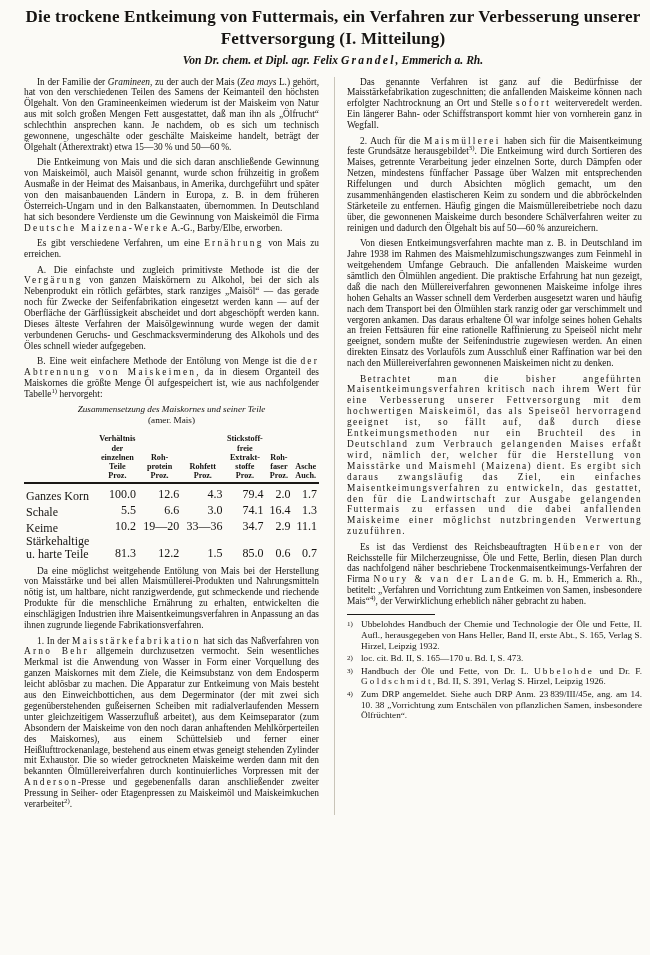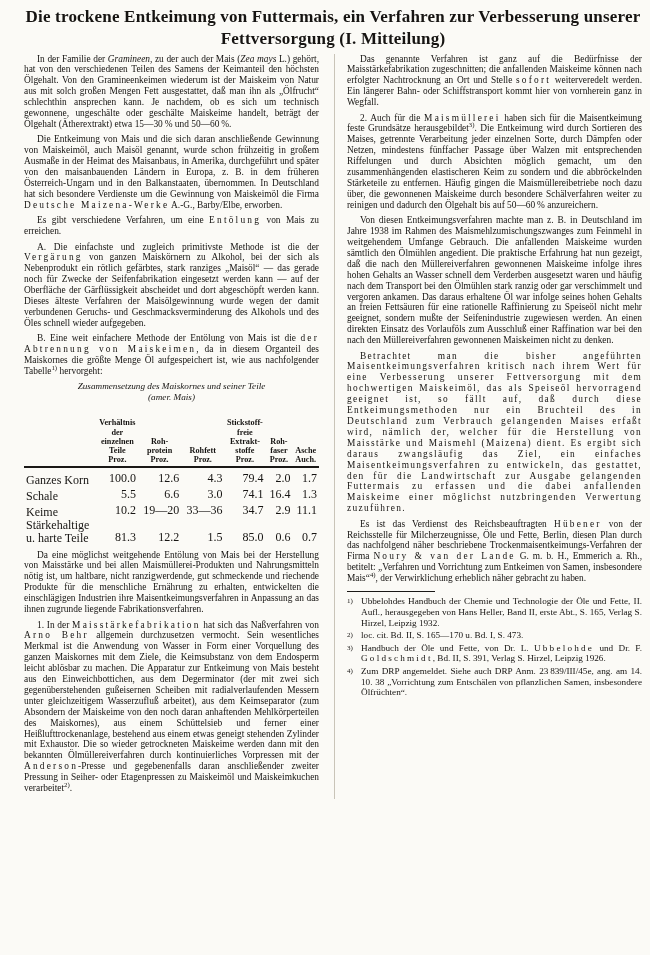--- a/index.html
+++ b/index.html
@@ -26,21 +26,21 @@
     font-size: 9.4px; line-height: 1.16; text-align: justify;
     text-indent: 13px; margin: 0 0 4.5px 0;
     hyphens: auto; -webkit-hyphens: auto;
   }
   .para-sp { letter-spacing: 1.3px; }
   .seg-i { font-style: italic; }
   .seg-sp { letter-spacing: 2.2px; }
   .seg-sup { vertical-align: super; font-size: 6.8px; line-height: 0; }
   
   .tbl-caption { font-style: italic; text-align: center; font-size: 9.2px; line-height: 1.2; margin-top: 3px; }
-  .tbl-caption2 { font-style: italic; text-align: center; font-size: 9.2px; line-height: 1.2; margin-bottom: 15px; }
+  .tbl-caption2 { text-align: center; font-size: 9.2px; line-height: 1.2; margin-bottom: 8px; }
   table.comp { border-collapse: collapse; width: 100%; margin: 8px 0 5px 0; }
   table.comp th {
     font-size: 8.2px; font-weight: bold; line-height: 1.12;
     white-space: pre-line; vertical-align: bottom; text-align: center;
     padding: 0 1px 2px 1px; border-bottom: 2px solid #1a1816;
   }
   table.comp td {
     font-size: 12px; padding: 1px 2px 0 2px; vertical-align: bottom;
   }
   table.comp td.lbl { text-align: left; white-space: pre-line; line-height: 1.05; }
@@ -52,30 +52,31 @@
   .fn-marker { flex: 0 0 14px; vertical-align: super; font-size: 7px; padding-top: 1px; text-align: left; }
   .fn-text { flex: 1 1 auto; text-align: justify; }
 </style>
 </head>
 <body>
 
 <div class="page">
 
   <h1 class="title">Die trockene Entkeimung von Futtermais, ein Verfahren zur Verbesserung unserer Fettversorgung (I. Mitteilung)</h1>
 
+  <div class="byline"><span>Von Dr. chem. et Dipl. agr. Felix </span><span class="seg-sp">Grandel</span><span>, Emmerich a. Rh.</span></div>
 
   <div class="columns">
 
     <div class="col">
       <div>
           <p class="para"><span>In der Familie der </span><span class="seg-i">Gramineen</span><span>, zu der auch der Mais (</span><span class="seg-i">Zea mays</span><span> L.) gehört, hat von den verschiedenen Teilen des Samens der Keimanteil den höchsten Ölgehalt. Von den Gramineenkeimen wiederum ist der Maiskeim von Natur aus mit solch großen Mengen Fett ausgestattet, daß man ihn als „Ölfrucht“ schlechthin ansprechen kann. Je nachdem, ob es sich um technisch gewonnene, ungeschälte oder geschälte Maiskeime handelt, beträgt der Ölgehalt (Ätherextrakt) etwa 15—30 % und 50—60 %.</span></p>
           <p class="para"><span>Die Entkeimung von Mais und die sich daran anschließende Gewinnung von Maiskeimöl, auch Maisöl genannt, wurde schon frühzeitig in großem Ausmaße in der Heimat des Maisanbaus, in Amerika, durchgeführt und später von den maisanbauenden Ländern in Europa, z. B. in dem früheren Österreich-Ungarn und in den Balkanstaaten, übernommen. In Deutschland hat sich besondere Verdienste um die Gewinnung von Maiskeimöl die Firma </span><span class="seg-sp">Deutsche Maizena-Werke</span><span> A.-G., Barby/Elbe, erworben.</span></p>
-          <p class="para"><span>Es gibt verschiedene Verfahren, um eine </span><span class="seg-sp">Entölung</span><span> von Mais zu erreichen.</span></p>
+          <p class="para"><span>Es gibt verschiedene Verfahren, um eine </span><span class="seg-sp">Ernährung</span><span> von Mais zu erreichen.</span></p>
           <p class="para"><span>A. Die einfachste und zugleich primitivste Methode ist die der </span><span class="seg-sp">Vergärung</span><span> von ganzen Maiskörnern zu Alkohol, bei der sich als Nebenprodukt ein rötlich gefärbtes, stark ranziges „Maisöl“ — das gerade noch für Zwecke der Seifenfabrikation eingesetzt werden kann — auf der Oberfläche der Gärflüssigkeit abscheidet und dort abgeschöpft werden kann. Dieses älteste Verfahren der Maisölgewinnung wurde wegen der damit verbundenen Geruchs- und Geschmacksverminderung des Alkohols und des Öles schnell wieder aufgegeben.</span></p>
-          <p class="para"><span>B. Eine weit einfachere Methode der Entölung von Mais ist die </span><span class="seg-sp">der Abtrennung von Maiskeimen</span><span>, da in diesem Organteil des Maiskornes die größte Menge Öl aufgespeichert ist, wie aus nachfolgender Tabelle</span><span class="seg-sup">1)</span><span> hervorgeht:</span></p>
+          <p class="para"><span>B. Eine weit einfachere Methode der Entölung von Menge ist die </span><span class="seg-sp">der Abtrennung von Maiskeimen</span><span>, da in diesem Organteil des Maiskornes die größte Menge Öl aufgespeichert ist, wie aus nachfolgender Tabelle</span><span class="seg-sup">1)</span><span> hervorgeht:</span></p>
         </div>
 
       <div class="tbl-caption">Zusammensetzung des Maiskornes und seiner Teile</div>
       <div class="tbl-caption2">(amer. Mais)</div>
 
       <table class="comp">
         <thead>
           <tr>
               <th></th>
               <th>Verhältnis

